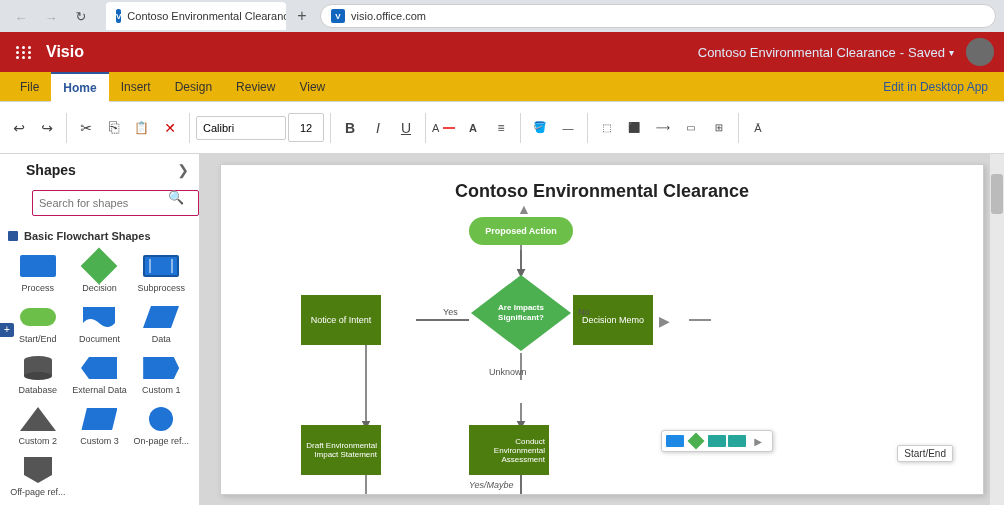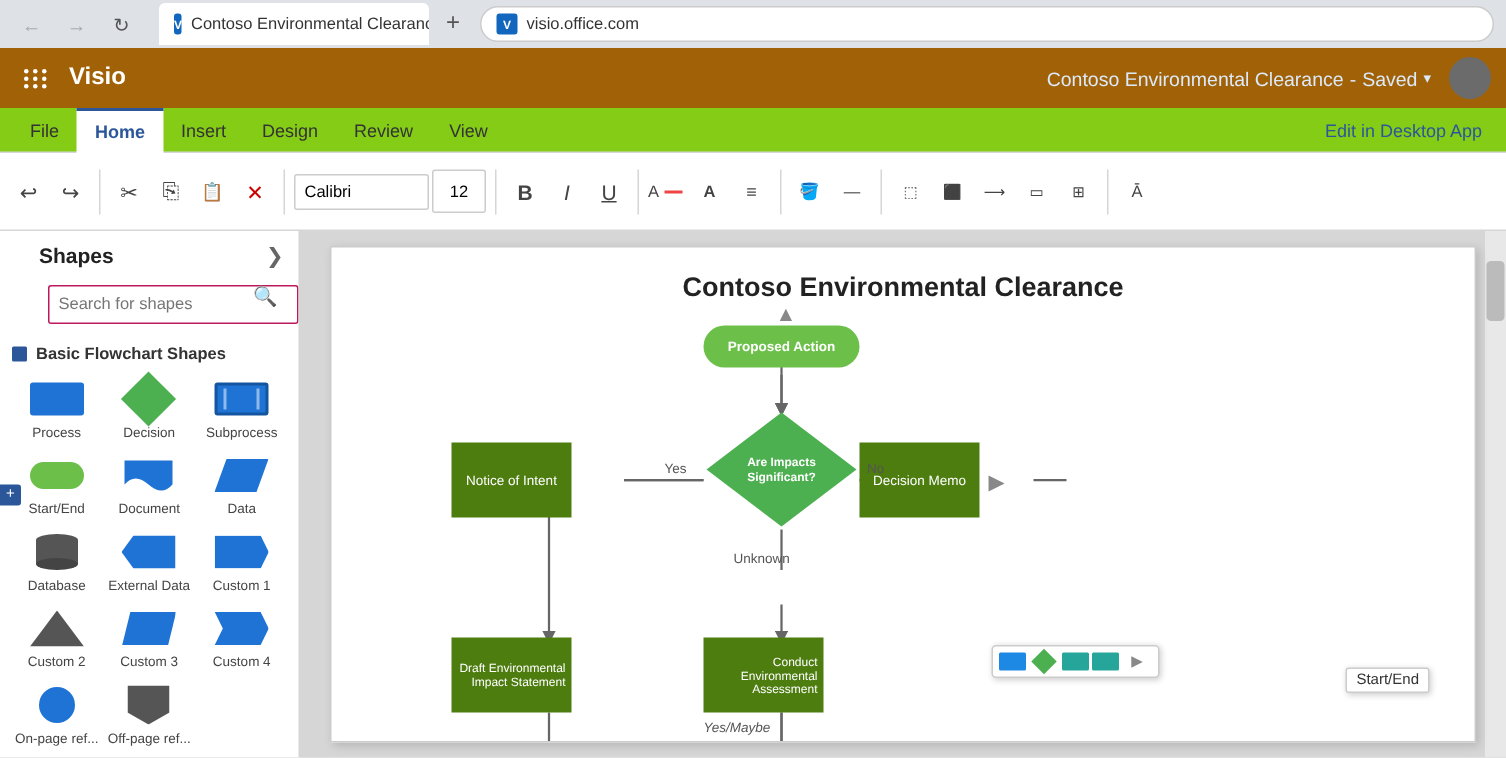--- a/index.html
+++ b/index.html
@@ -85,21 +85,21 @@
       align-items: center;
       justify-content: center;
       color: white;
       font-size: 8px;
       font-weight: bold;
     }
 
     
     .app-title-bar {
       height: 40px;
-      background: #a16207;
+      background: #b91c1c;
       display: flex;
       align-items: center;
       padding: 0 10px;
       color: white;
     }
     .app-grid-btn {
       width: 28px;
       height: 28px;
       display: flex;
       align-items: center;
@@ -126,21 +126,21 @@
       border-radius: 50%;
       background: #6b6b6b;
       overflow: hidden;
       margin-left: 12px;
     }
     .ribbon-tabs {
       display: flex;
       align-items: center;
       padding: 0 8px;
       height: 30px;
-      background: #84cc16;
+      background: #eab308;
       border-bottom: 1px solid #d6d6d6;
     }
     .ribbon-tab {
       padding: 4px 12px;
       font-size: 12px;
       color: #333;
       cursor: pointer;
       height: 30px;
       display: flex;
       align-items: center;
@@ -643,26 +643,20 @@
         <span class="shape-label">Custom 2</span>
       </div>
 
       <div class="shape-item">
         <div class="shape-icon">
           <div style="width:36px;height:22px;background:#1e73d4;clip-path:polygon(15% 0%, 100% 0%, 85% 100%, 0% 100%);"></div>
         </div>
         <span class="shape-label">Custom 3</span>
       </div>
 
-      <div class="shape-item">
-        <div class="shape-icon">
-          <div style="width:36px;height:22px;background:#1e73d4;clip-path:polygon(0% 0%, 85% 0%, 100% 50%, 85% 100%, 0% 100%, 15% 50%);"></div>
-        </div>
-        <span class="shape-label">Custom 4</span>
-      </div>
 
       <div class="shape-item">
         <div class="shape-icon">
           <div style="width:24px;height:24px;background:#1e73d4;border-radius:50%;"></div>
         </div>
         <span class="shape-label">On-page ref...</span>
       </div>
 
       <div class="shape-item">
         <div class="shape-icon">

